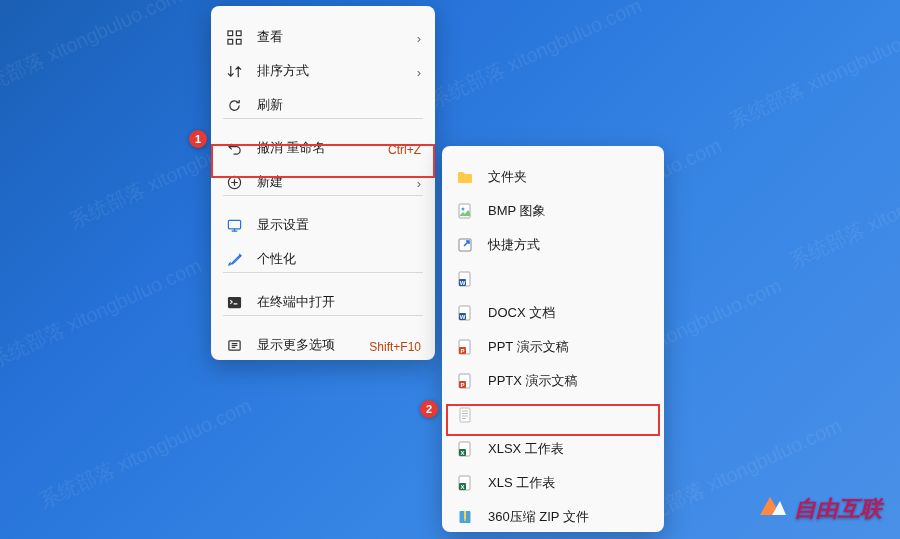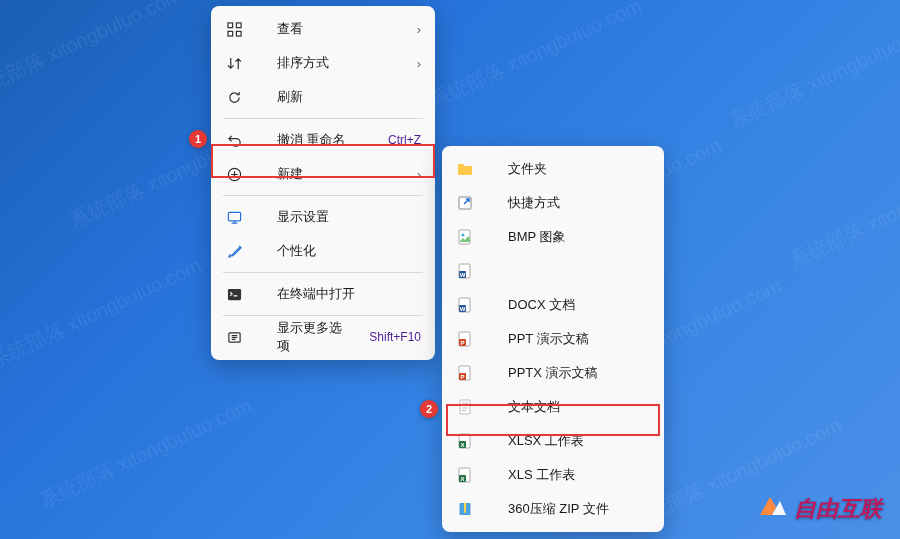--- a/index.html
+++ b/index.html
@@ -23,35 +23,34 @@
   position: absolute;
   background: #f9f9f9;
   border-radius: 8px;
   box-shadow: 0 8px 24px rgba(0,0,0,0.25);
   padding: 6px 0;
 }
 .menu1 { left: 211px; top: 6px; width: 224px; }
 .menu2 { left: 442px; top: 146px; width: 222px; }
 .menu-item {
   display: flex;
-  align-items: center;
+  align-items: flex-end;
   height: 34px;
   padding: 0 14px;
   cursor: default;
   position: relative;
-  gap: 20px;
 }
 .menu-item .icon {
   width: 18px; height: 18px;
   display: flex; align-items: center; justify-content: center;
   margin-right: 14px;
   color: #333;
 }
 .menu-item .label { flex: 1; color: #1a1a1a; }
-.menu-item .shortcut { color: #4c1d95; font-size: 12px; }
+.menu-item .shortcut { color: #c2410c; font-size: 12px; }
 .menu-item .chev { color: #6b6b6b; margin-left: 6px; }
 .sep { height: 1px; background: #d8d8d8; margin: 4px 12px; }
 .badge {
   position: absolute;
   width: 18px; height: 18px;
   background: #e53935;
   color: #fff;
   border-radius: 50%;
   display: flex; align-items: center; justify-content: center;
   font-size: 11px;
@@ -192,40 +191,40 @@
     <span class="icon">
       <svg class="file-ic" viewBox="0 0 16 16">
           <path d="M1 4a1 1 0 0 1 1-1h4l2 2h6a1 1 0 0 1 1 1v7a1 1 0 0 1-1 1H2a1 1 0 0 1-1-1z" fill="#ffc94a"></path>
         </svg>
     </span>
     <span class="label">文件夹</span>
   </div>
   <div class="menu-item">
     <span class="icon">
       <svg class="file-ic" viewBox="0 0 16 16">
+          <rect x="2" y="1" width="11" height="14" rx="1" fill="#fff" stroke="#aaa"></rect>
+          <circle cx="6" cy="6" r="1.5" fill="#4aa3df"></circle>
+          <path d="M3 12l3-3 2 2 3-4 2 3v3H3z" fill="#7ac67a"></path>
+        </svg>
+    </span>
+    <span class="label">BMP 图象</span>
+  </div>
+  <div class="menu-item">
+    <span class="icon">
+      <svg class="file-ic" viewBox="0 0 16 16">
           <rect x="2" y="2" width="12" height="12" rx="1" fill="#fff" stroke="#888"></rect>
           <path d="M9 4h3v3M12 4L7 9" stroke="#2672d9" stroke-width="1.5" fill="none"></path>
         </svg>
     </span>
     <span class="label">快捷方式</span>
   </div>
   <div class="menu-item">
     <span class="icon">
       <svg class="file-ic" viewBox="0 0 16 16">
           <rect x="2" y="1" width="11" height="14" rx="1" fill="#fff" stroke="#aaa"></rect>
-          <circle cx="6" cy="6" r="1.5" fill="#4aa3df"></circle>
-          <path d="M3 12l3-3 2 2 3-4 2 3v3H3z" fill="#7ac67a"></path>
-        </svg>
-    </span>
-    <span class="label">BMP 图象</span>
-  </div>
-  <div class="menu-item">
-    <span class="icon">
-      <svg class="file-ic" viewBox="0 0 16 16">
-          <rect x="2" y="1" width="11" height="14" rx="1" fill="#fff" stroke="#aaa"></rect>
           <rect x="2" y="8" width="7" height="7" rx="1" fill="#2b579a"></rect>
           <text x="5.5" y="13.5" font-size="6" fill="#fff" text-anchor="middle" font-weight="bold">W</text>
         </svg>
     </span>
   </div>
   <div class="menu-item">
     <span class="icon">
       <svg class="file-ic" viewBox="0 0 16 16">
           <rect x="2" y="1" width="11" height="14" rx="1" fill="#fff" stroke="#aaa"></rect>
           <rect x="2" y="8" width="7" height="7" rx="1" fill="#2b579a"></rect>
@@ -254,21 +253,20 @@
     </span>
     <span class="label">PPTX 演示文稿</span>
   </div>
   <div class="menu-item">
     <span class="icon">
       <svg class="file-ic" viewBox="0 0 16 16">
           <rect x="3" y="1" width="10" height="14" rx="1" fill="#fff" stroke="#bbb"></rect>
           <path d="M5 4h6M5 6.5h6M5 9h6M5 11.5h4" stroke="#bbb" stroke-width="1"></path>
         </svg>
     </span>
-    <span class="label">文本文档</span>
   </div>
   <div class="menu-item">
     <span class="icon">
       <svg class="file-ic" viewBox="0 0 16 16">
           <rect x="2" y="1" width="11" height="14" rx="1" fill="#fff" stroke="#aaa"></rect>
           <rect x="2" y="8" width="7" height="7" rx="1" fill="#217346"></rect>
           <text x="5.5" y="13.5" font-size="6" fill="#fff" text-anchor="middle" font-weight="bold">X</text>
         </svg>
     </span>
     <span class="label">XLSX 工作表</span>

